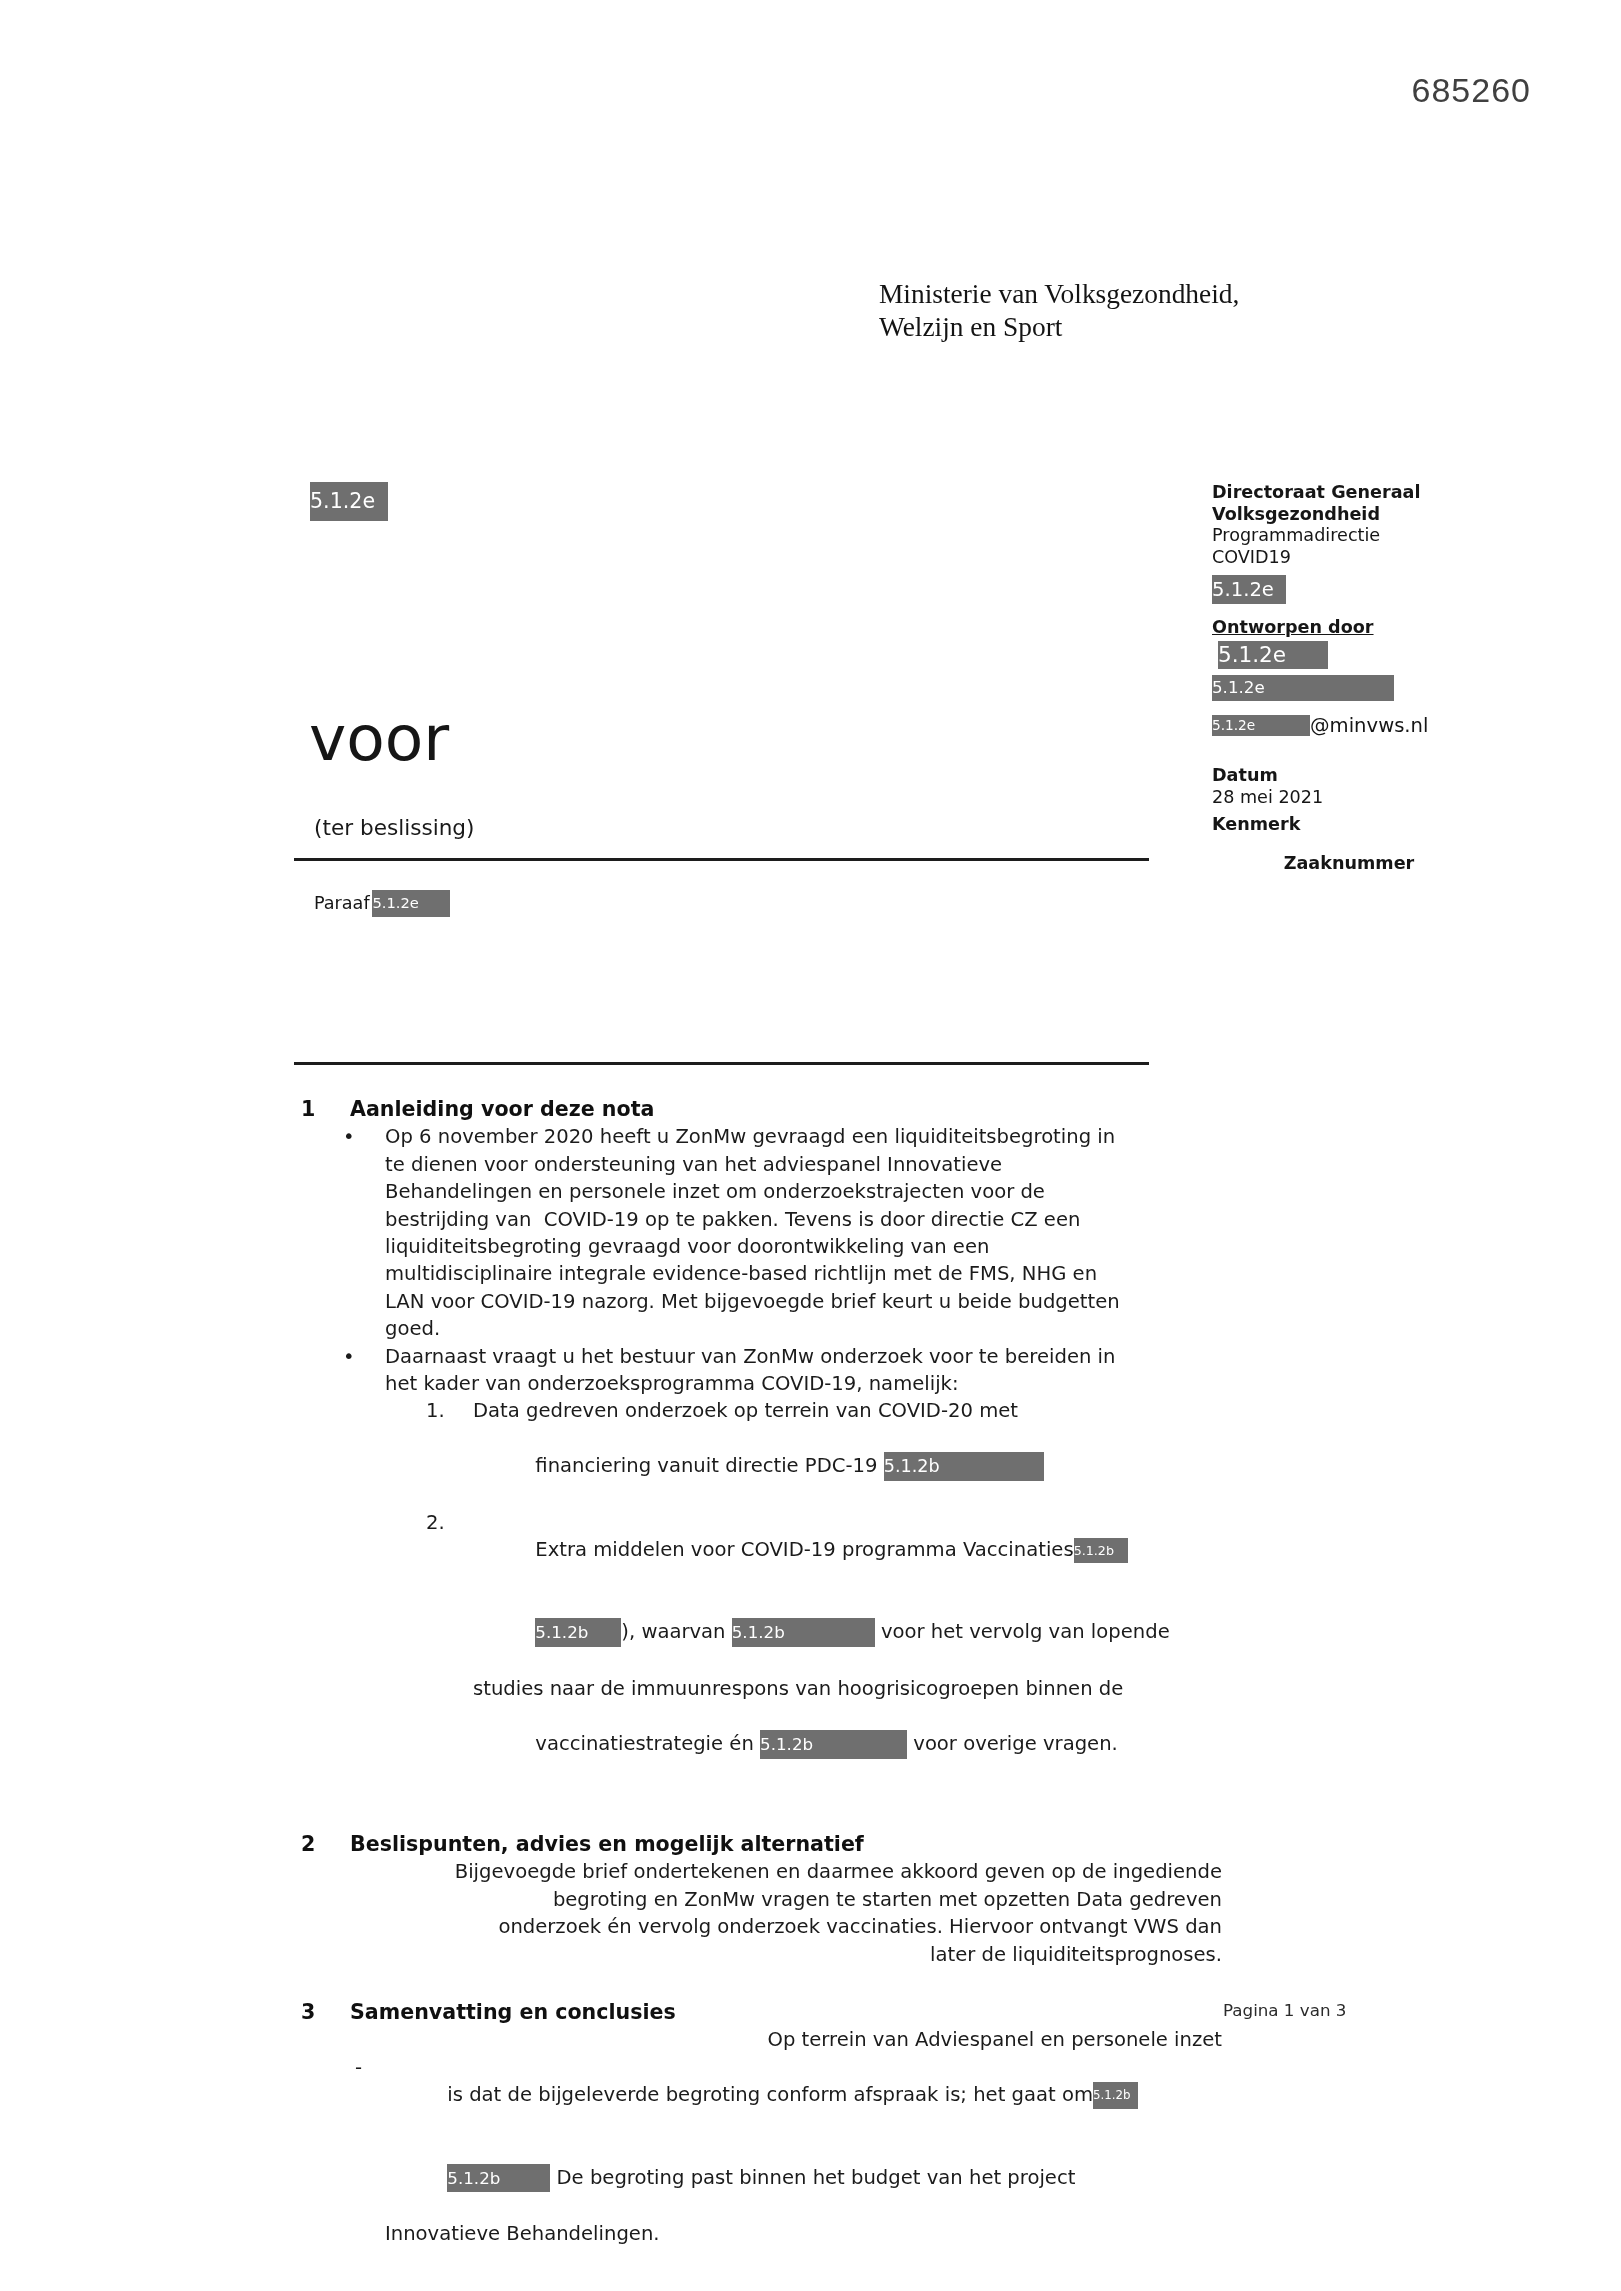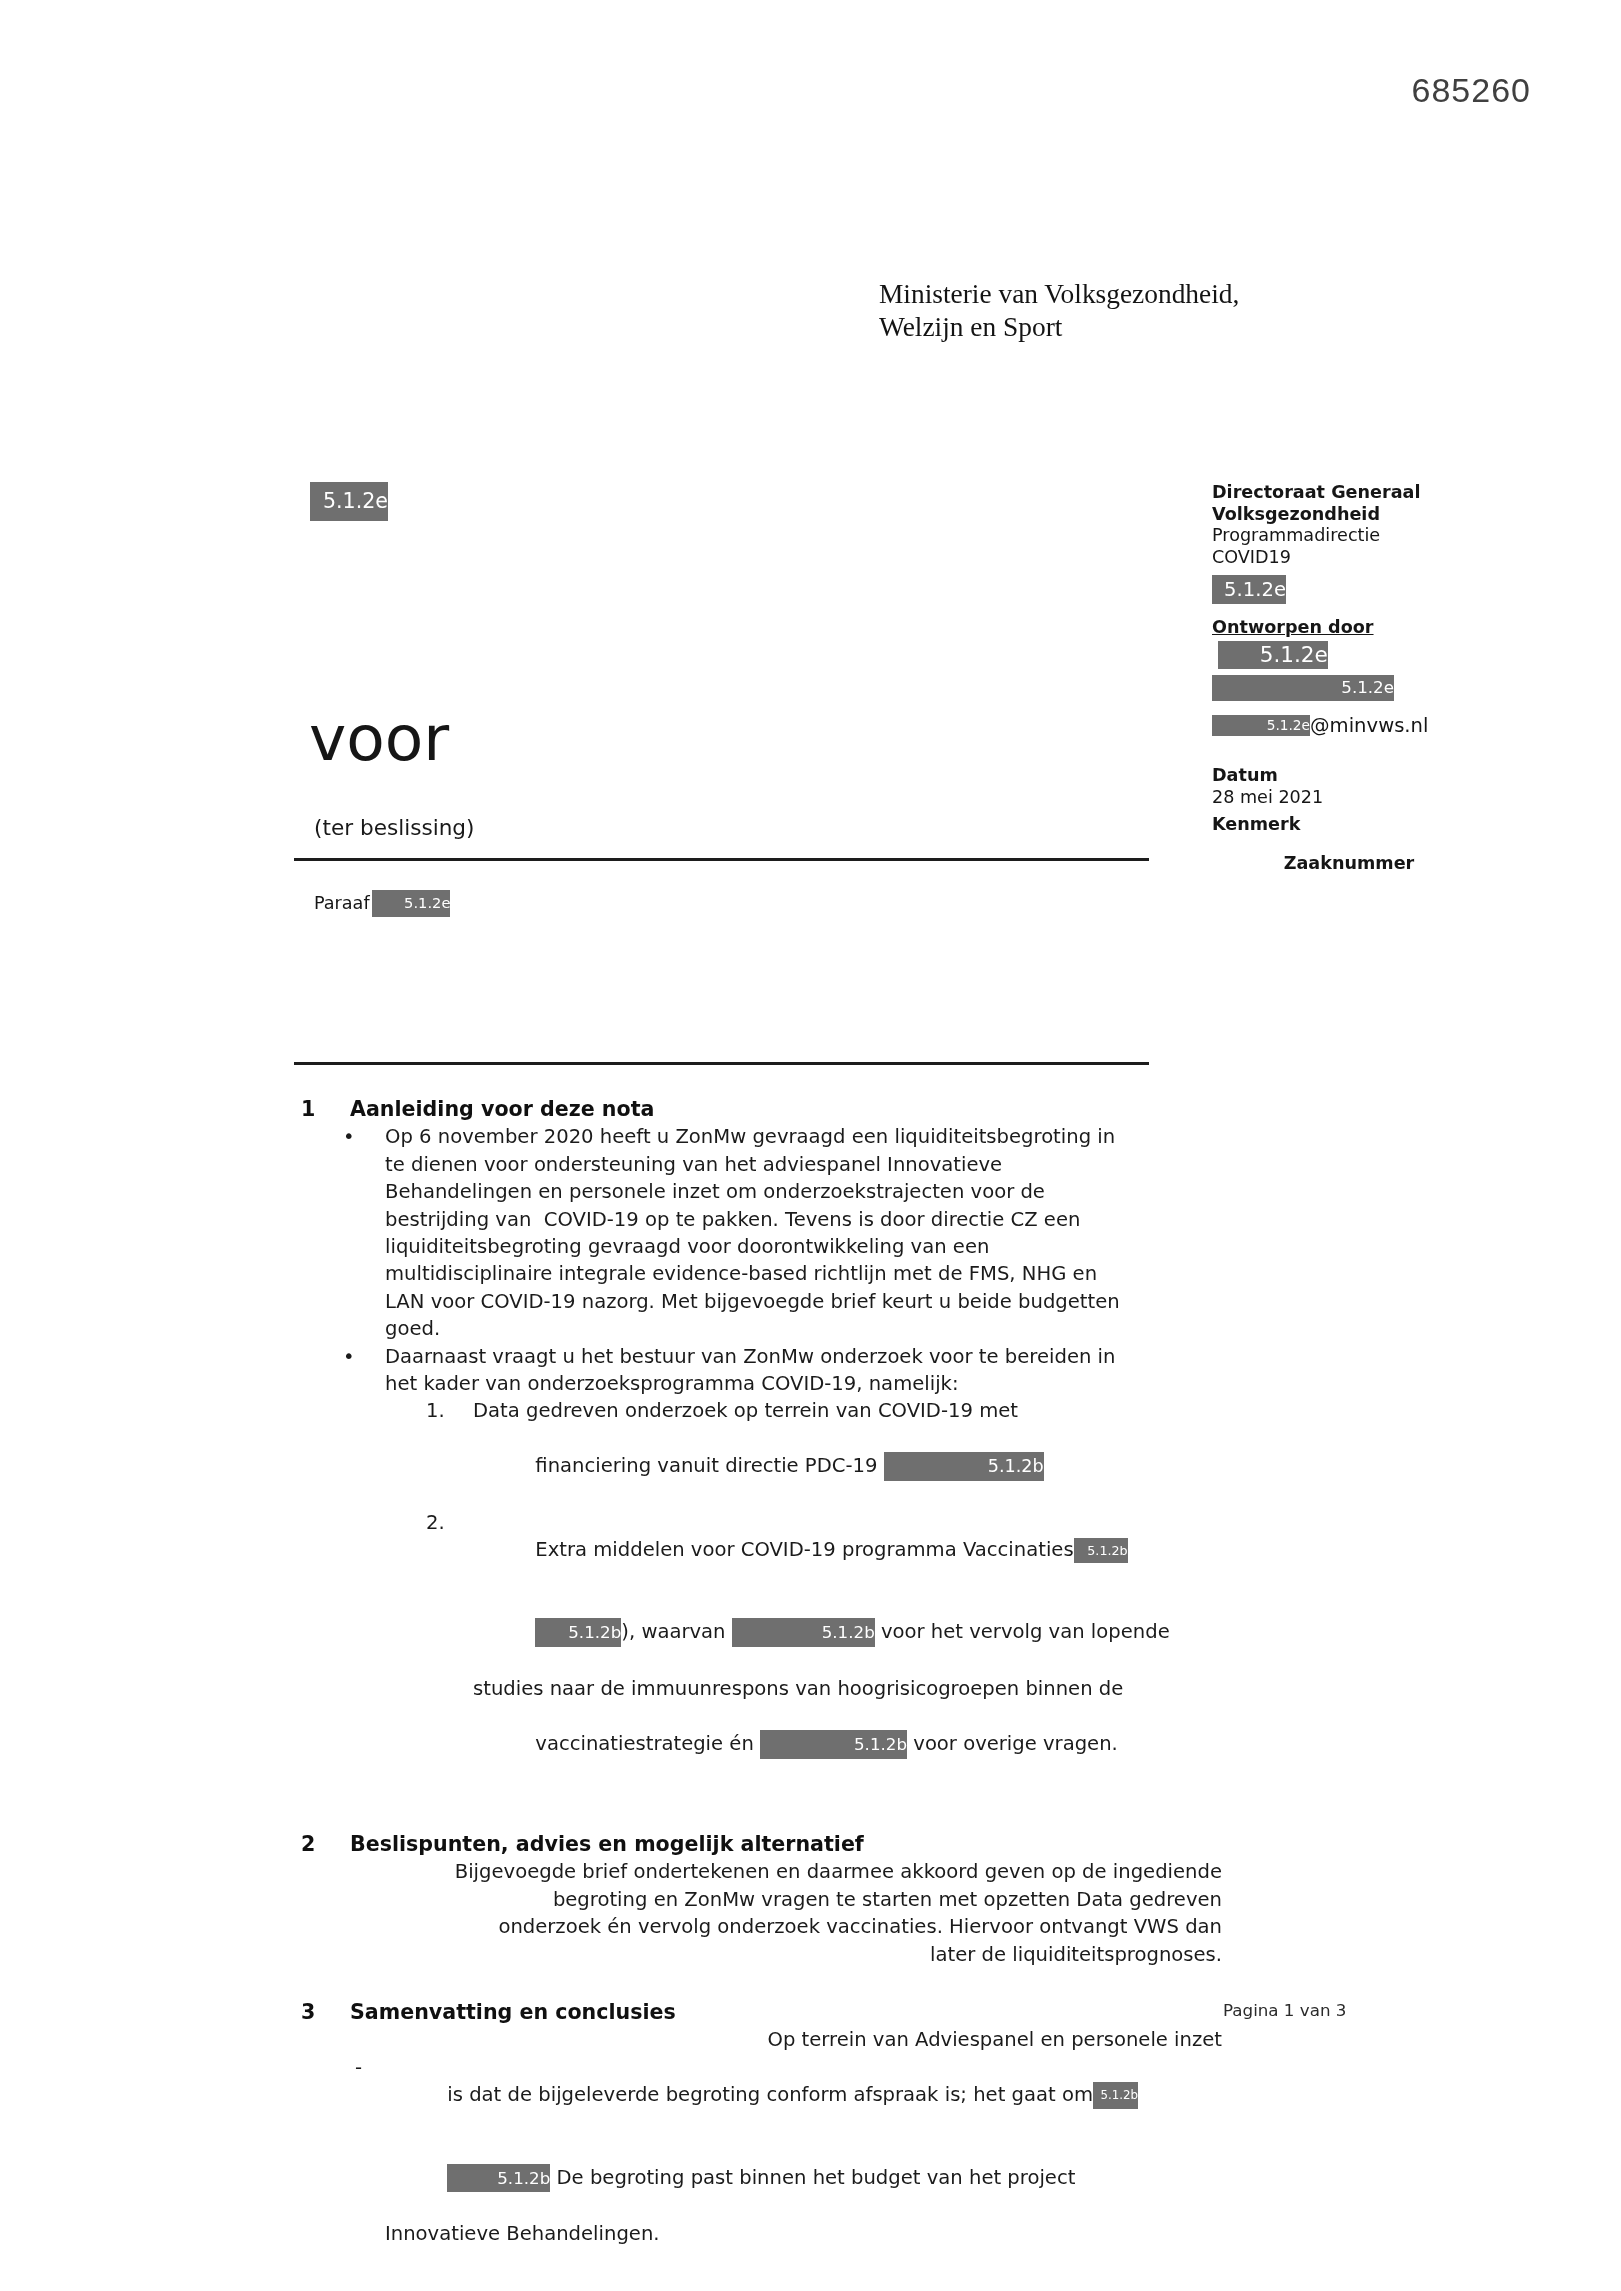--- a/index.html
+++ b/index.html
@@ -12,21 +12,21 @@
     position:absolute;left:1351px;top:71px;width:180px;text-align:right;
     font-family:"Liberation Sans",sans-serif;font-size:34px;color:#404040;letter-spacing:1px;
   }
   .ministry{
     position:absolute;left:879px;top:278px;
     font-family:"Liberation Serif","DejaVu Serif",serif;
     font-size:27.4px;line-height:33px;color:#141414;
   }
   
   .redact{
-    display:inline-block;background:#6f6f6f;color:#ffffff;text-align:right;
+    display:inline-block;background:#6f6f6f;color:#ffffff;text-align:left;
     font-family:"DejaVu Sans",sans-serif;vertical-align:middle;
   }
   .rx-topleft{position:absolute;left:310px;top:482px;width:78px;height:39px;line-height:39px;font-size:20.6px;}
   .rx-sb1{width:74px;height:29px;line-height:29px;font-size:19.6px;margin-top:6.9px;}
   .rx-sb2{width:110px;height:28px;line-height:28px;font-size:21.6px;margin-top:2.9px;margin-left:5.9px;}
   .rx-sb3{width:182px;height:25.5px;line-height:25.5px;font-size:16.7px;margin-top:5.9px;}
   .rx-sb4{width:98px;height:21.6px;line-height:21.6px;font-size:13.7px;flex:none;}
   .rx-paraaf{width:78px;height:26.5px;line-height:26.5px;font-size:14.7px;margin-left:2.9px;}
   .r-163{width:160px;height:29px;line-height:29px;font-size:17.6px;}
   .r-55{width:54px;height:25.5px;line-height:25.5px;font-size:12.7px;}
@@ -142,21 +142,21 @@
 LAN voor COVID-19 nazorg. Met bijgevoegde brief keurt u beide budgetten
 goed.</div>
       </div>
       <div class="bullet-item">
         <span class="marker">•</span>
         <div class="pre">Daarnaast vraagt u het bestuur van ZonMw onderzoek voor te bereiden in
 het kader van onderzoeksprogramma COVID-19, namelijk:</div>
       </div>
       <div class="num-item">
         <span class="num-marker">1.</span>
-        <div class="line">Data gedreven onderzoek op terrein van COVID-19 met</div>
+        <div class="line">Data gedreven onderzoek op terrein van COVID-20 met</div>
         <div class="line">
           <span>financiering vanuit directie PDC-19 </span><span class="redact r-163">5.1.2b</span>
         </div>
       </div>
       <div class="num-item">
         <span class="num-marker">2.</span>
         <div class="line">
           <span>Extra middelen voor COVID-19 programma Vaccinaties</span><span class="redact r-55">5.1.2b</span>
         </div>
         <div class="line">

